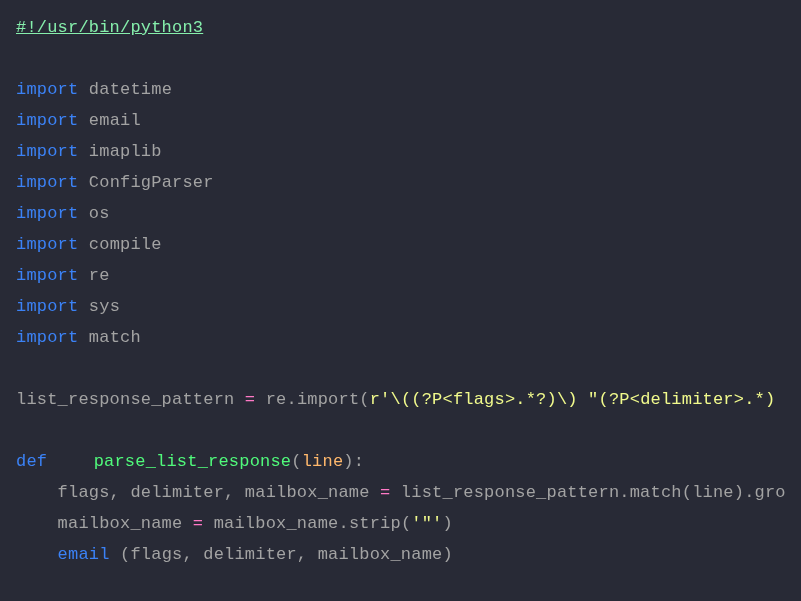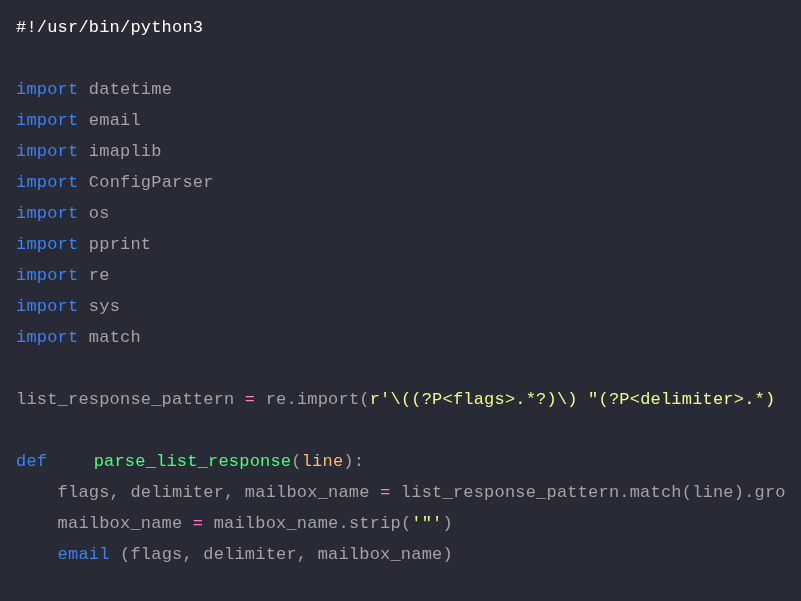--- a/index.html
+++ b/index.html
@@ -12,39 +12,39 @@
     font-family: "SFMono-Regular", Consolas, "Liberation Mono", Menlo, monospace;
     font-size: 17px;
     line-height: 31px;
     color: #f8f8f2;
   }
   .code-block {
     padding: 12px 16px;
     white-space: pre;
     letter-spacing: 0.2px;
   }
-  .cm { color: #ffffff; } 
+  .cm { color: #86efac; text-decoration: underline; } 
   .kw { color: #3b82f6; } 
   .pl { color: #a3a3a3; } 
   .op { color: #ff79c6; } 
   .fn { color: #50fa7b; margin-left: 36px; } 
   .pr { color: #ffb86c; } 
   .st { color: #f1fa8c; } 
 </style>
 </head>
 <body>
 
 <div class="code-block"><span class="cm">#!/usr/bin/python3</span>
 
 <span class="kw">import</span><span class="pl"> datetime</span>
 <span class="kw">import</span><span class="pl"> email</span>
 <span class="kw">import</span><span class="pl"> imaplib</span>
 <span class="kw">import</span><span class="pl"> ConfigParser</span>
 <span class="kw">import</span><span class="pl"> os</span>
-<span class="kw">import</span><span class="pl"> pprint</span>
+<span class="kw">import</span><span class="pl"> compile</span>
 <span class="kw">import</span><span class="pl"> re</span>
 <span class="kw">import</span><span class="pl"> sys</span>
 <span class="kw">import</span><span class="pl"> match</span>
 
 <span class="pl">list_response_pattern </span><span class="op">=</span><span class="pl"> re</span><span class="pl">.</span><span class="pl">import(</span><span class="st">r'\((?P&lt;flags&gt;.*?)\) "(?P&lt;delimiter&gt;.*)</span>
 
 <span class="kw">def</span><span class="pl"> </span><span class="fn">parse_list_response</span><span class="pl">(</span><span class="pr">line</span><span class="pl">):</span>
 <span class="pl">    flags, delimiter, mailbox_name </span><span class="op">=</span><span class="pl"> list_response_pattern</span><span class="pl">.</span><span class="pl">match(line)</span><span class="pl">.</span><span class="pl">gro</span>
 <span class="pl">    mailbox_name </span><span class="op">=</span><span class="pl"> mailbox_name</span><span class="pl">.</span><span class="pl">strip(</span><span class="st">'"'</span><span class="pl">)</span>
 <span class="pl">    </span><span class="kw">email</span><span class="pl"> (flags, delimiter, mailbox_name)</span>

